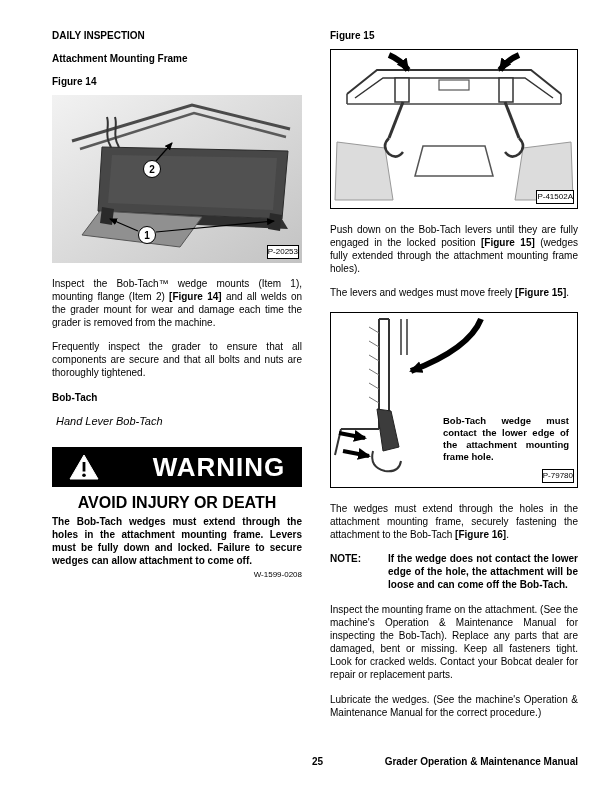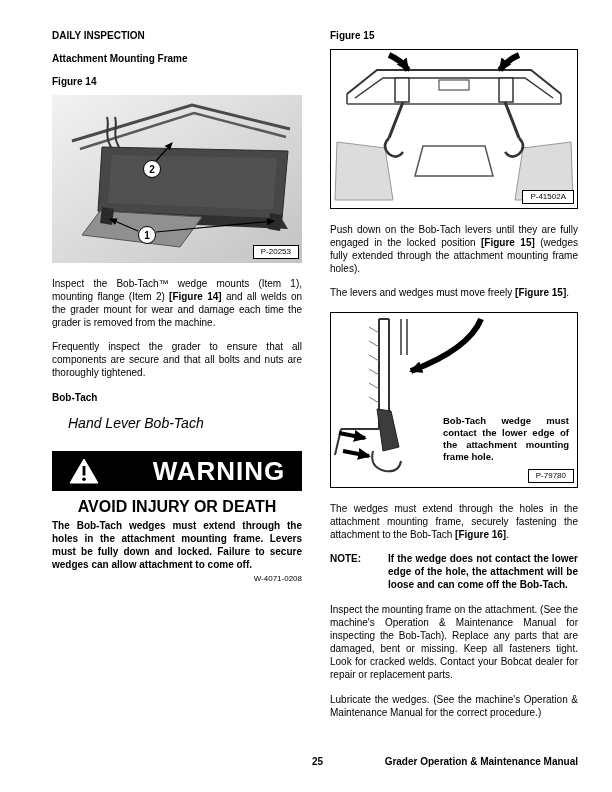--- a/index.html
+++ b/index.html
@@ -12,36 +12,36 @@
   .page { position:relative; width:612px; height:792px; background:#fff; }
 
   .col { position:absolute; top:30px; }
   .col-left  { left:52px;  width:250px; }
   .col-right { left:330px; width:248px; }
 
   .h-bold { font-size:10px; font-weight:bold; margin:0 0 12px; }
   .fig-caption { font-size:10px; font-weight:bold; margin:0 0 8px; }
   .para { font-size:10px; line-height:13px; text-align:justify; margin:0 0 11px; }
   .para.gap { margin-bottom:13px; }
-  .italic-sub { font-size:14px; font-style:italic; margin:0 16px 20px; }
+  .italic-sub { font-size:11px; font-style:italic; margin:0 4px 20px; }
   .bold-inline { font-weight:bold; }
 
   .figure {
     position:relative; margin:0 0 14px; overflow:hidden;
   }
   .figure.bordered { border:1px solid #000; background:#fff; }
   .fig14 { width:250px; height:168px; }
   .fig15 { width:248px; height:160px; }
   .fig16 { width:248px; height:176px; }
   .figure svg { display:block; }
 
   .photo-code {
     position:absolute; right:3px; bottom:4px;
     border:1px solid #000; background:#fff;
-    font-size:8px; line-height:10px; padding:1px 7px;
+    font-size:8px; line-height:10px; padding:1px 0;
   }
 
   .callout {
     position:absolute; width:18px; height:18px; border-radius:50%;
     background:#fff; border:1.5px solid #000;
     font-size:10px; font-weight:bold;
     display:flex; align-items:center; justify-content:center;
   }
 
   .fig16-label {
@@ -125,21 +125,21 @@
       <div class="warning-banner">
         <svg width="30" height="27" viewBox="0 0 30 27">
           <path d="M15 1 L29 25 L1 25 Z" fill="#fff" stroke="#fff"></path>
           <rect x="13.6" y="8" width="2.8" height="9.5" fill="#000"></rect>
           <circle cx="15" cy="21.3" r="1.8" fill="#000"></circle>
         </svg>
         <span class="wtext">WARNING</span>
       </div>
       <p class="warning-title">AVOID INJURY OR DEATH</p>
       <p class="warning-body">The Bob-Tach wedges must extend through the holes in the attachment mounting frame. Levers must be fully down and locked. Failure to secure wedges can allow attachment to come off.</p>
-      <p class="warning-code">W-4071-0208</p>
+      <p class="warning-code">W-1599-0208</p>
     </div>
   </div>
 
   <div class="col col-right">
     <p class="fig-caption">Figure 15</p>
 
     <div class="figure bordered fig15">
       <svg width="246" height="158" viewBox="0 0 246 158">
         <defs>
           <marker id="ah15" markerUnits="userSpaceOnUse" markerWidth="18" markerHeight="18" refX="11" refY="6" orient="auto">

